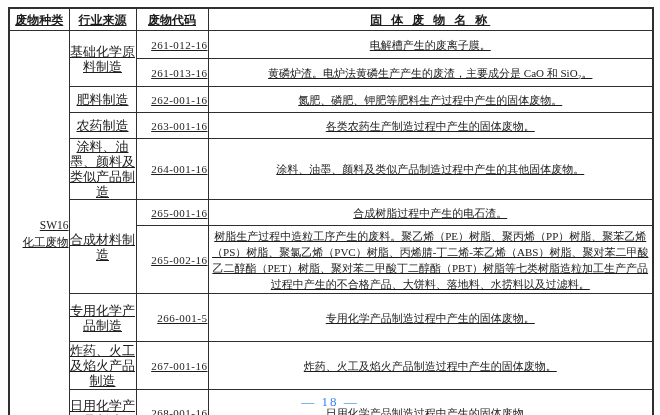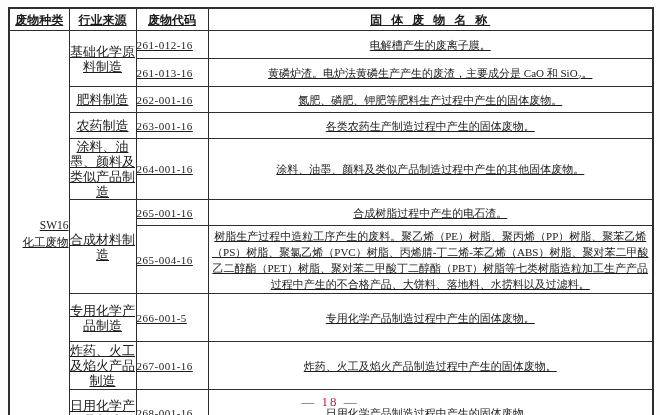--- a/index.html
+++ b/index.html
@@ -50,21 +50,21 @@
     font-size: 11.5px;
     line-height: 17px;
   }
   td.ind {
     text-align: center;
     font-size: 13px;
     line-height: 15px;
     padding: 1px 2px;
   }
   td.code {
-    text-align: left;
+    text-align: right;
     font-size: 11px;
     letter-spacing: 0.5px;
     white-space: nowrap;
     margin-left: 8px;
   }
   td.name {
     text-align: center;
     font-size: 11px;
     line-height: 16px;
     padding: 2px 6px 2px 5px;
@@ -75,21 +75,21 @@
   tr.h68 { height: 68px; }
   tr.h35 { height: 48px; }
   .footer {
     position: absolute;
     left: 0;
     top: 394px;
     width: 100%;
     text-align: center;
     font-size: 13px;
     letter-spacing: 2px;
-    color: #be185d;
+    color: #3b82f6;
   }
 </style>
 </head>
 <body>
 
 <div class="page">
 
   <table class="waste-table">
     <colgroup>
       <col style="width:60px">
@@ -133,21 +133,21 @@
         <td class="ind">涂料、油墨、颜料及类似产品制造</td>
         <td class="code">264-001-16</td>
         <td class="name">涂料、油墨、颜料及类似产品制造过程中产生的其他固体废物。</td>
       </tr>
       <tr class="h26">
         <td class="ind" rowspan="2">合成材料制造</td>
         <td class="code">265-001-16</td>
         <td class="name">合成树脂过程中产生的电石渣。</td>
       </tr>
       <tr class="h68">
-        <td class="code">265-004-16</td>
+        <td class="code">265-002-16</td>
         <td class="name">树脂生产过程中造粒工序产生的废料。聚乙烯（PE）树脂、聚丙烯（PP）树脂、聚苯乙烯（PS）树脂、聚氯乙烯（PVC）树脂、丙烯腈-丁二烯-苯乙烯（ABS）树脂、聚对苯二甲酸乙二醇酯（PET）树脂、聚对苯二甲酸丁二醇酯（PBT）树脂等七类树脂造粒加工生产产品过程中产生的不合格产品、大饼料、落地料、水捞料以及过滤料。</td>
       </tr>
       <tr class="h35">
         <td class="ind">专用化学产品制造</td>
         <td class="code">266-001-5</td>
         <td class="name">专用化学产品制造过程中产生的固体废物。</td>
       </tr>
       <tr class="h35">
         <td class="ind">炸药、火工及焰火产品制造</td>
         <td class="code">267-001-16</td>

